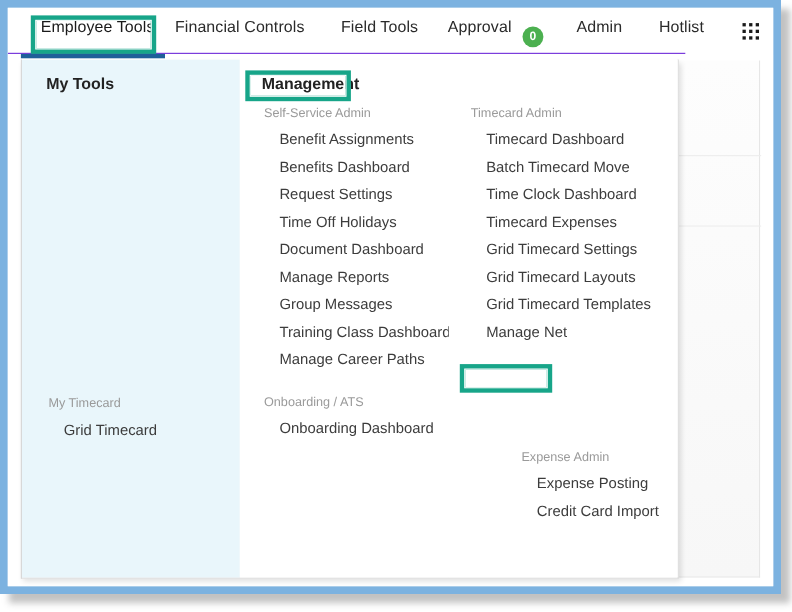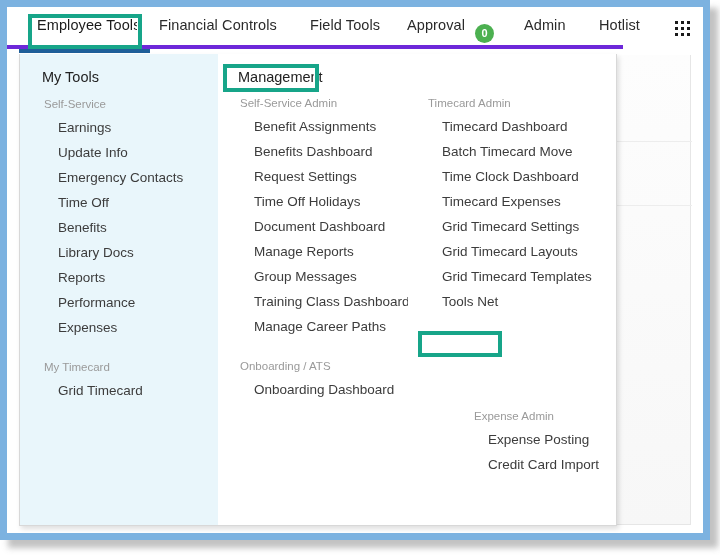--- a/index.html
+++ b/index.html
@@ -34,21 +34,21 @@
     overflow: hidden;
   }
 
   
   #top-nav {
     position: absolute;
     left: 0; top: 0;
     width: 616px;
     height: 42px;
     background: #ffffff;
-    border-bottom: 4px solid #6d28d9;
+    border-bottom: 1px solid #6d28d9;
   }
 
   .nav-tab {
     position: absolute;
     top: 10px;
     font-size: 14.5px;
     color: #2a2a2a;
     white-space: nowrap;
     letter-spacing: .1px;
   }
@@ -178,21 +178,21 @@
     left: 388px; top: 0;
     width: 210px;
     height: 472px;
     background: #ffffff;
   }
 
   
   .col-title {
     position: absolute;
     font-size: 14.5px;
-    font-weight: normal;
+    font-weight: bold;
     color: #222222;
     white-space: nowrap;
   }
   #mytools-title    { left: 22px; top: 15px; }
   #management-title { left: 20px; top: 15px; }
 
   
   #highlight-management {
     position: absolute;
     left: 216px; top: 57px;
@@ -294,32 +294,20 @@
       </div>
     </div>
 
     <div id="active-tab-underline"></div>
 
     <div id="mega-menu">
 
       <div id="menu-col-mytools">
         <div class="col-title" id="mytools-title">My Tools</div>
 
-        <div class="group" id="grp-self-service">
-          <span class="group-label">Self-Service</span>
-          <div class="menu-link">Earnings</div>
-          <div class="menu-link">Update Info</div>
-          <div class="menu-link">Emergency Contacts</div>
-          <div class="menu-link">Time Off</div>
-          <div class="menu-link">Benefits</div>
-          <div class="menu-link">Library Docs</div>
-          <div class="menu-link">Reports</div>
-          <div class="menu-link">Performance</div>
-          <div class="menu-link">Expenses</div>
-        </div>
 
         <div class="group" id="grp-my-timecard">
           <span class="group-label">My Timecard</span>
           <div class="menu-link">Grid Timecard</div>
         </div>
 
       </div>
 
       <div id="menu-col-management">
         <div class="col-title" id="management-title">Management</div>
@@ -346,21 +334,21 @@
       <div id="menu-col-timecard">
         <div class="group" id="grp-timecard-admin">
           <span class="group-label">Timecard Admin</span>
           <div class="menu-link">Timecard Dashboard</div>
           <div class="menu-link">Batch Timecard Move</div>
           <div class="menu-link">Time Clock Dashboard</div>
           <div class="menu-link">Timecard Expenses</div>
           <div class="menu-link">Grid Timecard Settings</div>
           <div class="menu-link">Grid Timecard Layouts</div>
           <div class="menu-link">Grid Timecard Templates</div>
-          <div class="menu-link">Tools Net</div>
+          <div class="menu-link">Manage Net</div>
         </div>
 
         <div class="group" id="grp-expense-admin">
           <span class="group-label">Expense Admin</span>
           <div class="menu-link">Expense Posting</div>
           <div class="menu-link">Credit Card Import</div>
         </div>
       </div>
     </div>
 

